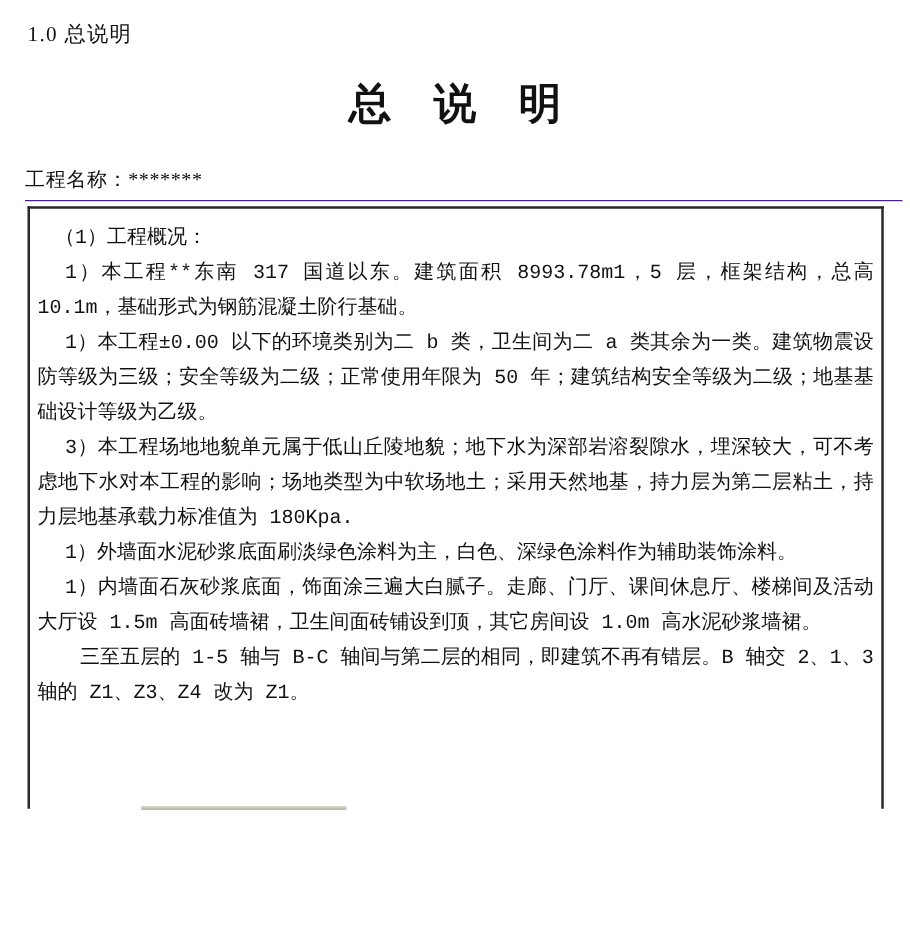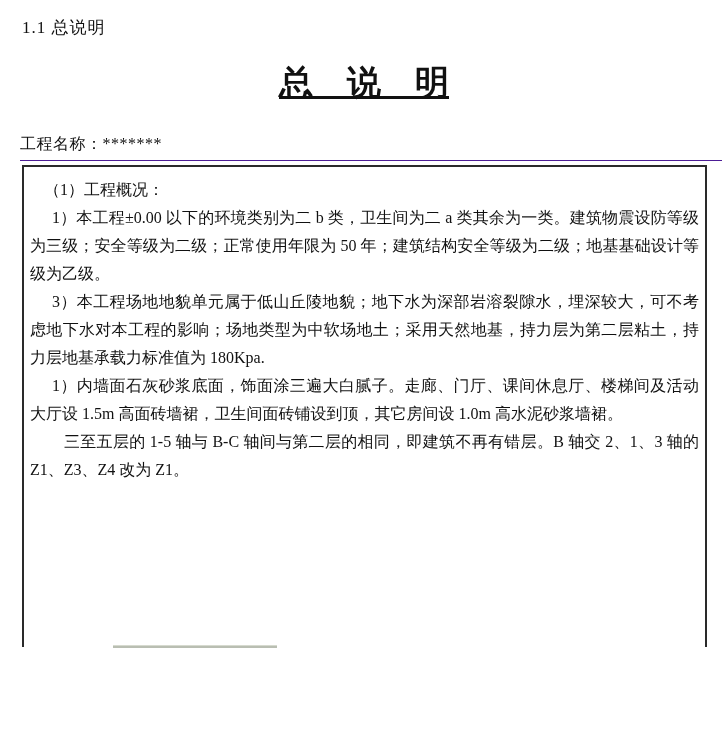--- a/index.html
+++ b/index.html
@@ -25,21 +25,20 @@
   }
   .doc-title {
     position: absolute;
     left: 0;
     top: 60px;
     width: 728px;
     text-align: center;
     font-size: 34px;
     font-weight: bold;
     white-space: pre;
-    text-decoration: underline;
   }
   .project-name-line {
     position: absolute;
     left: 20px;
     top: 134px;
     width: 702px;
     height: 26px;
     border-bottom: 1px solid #4c1d95;
     font-size: 16px;
     letter-spacing: 0.5px;
@@ -52,20 +51,21 @@
     width: 685px;
     height: 482px;
     box-sizing: border-box;
     border: 2px solid #2a2a2a;
     border-bottom: none;
     padding: 9px 6px 0 6px;
     font-size: 16px;
     line-height: 28px;
     text-align: justify;
     overflow: hidden;
+    font-family: Liberation Mono, monospace;
   }
   .notice-box p {
     margin: 0;
     padding: 0;
   }
   .ind-head { text-indent: 14px; }   
   .ind-num  { text-indent: 22px; }   
   .ind-deep { text-indent: 34px; }   
   .fragment-line {
     position: absolute;
@@ -73,27 +73,29 @@
     top: 645px;
     width: 164px;
     height: 2px;
     background: #b9beb2;
     border-top: 1px solid #d6dacf;
   }
 </style>
 </head>
 <body>
 
-<div class="section-heading">1.1 总说明</div>
+<div class="section-heading">1.0 总说明</div>
 
 <div class="doc-title">总　说　明</div>
 
 <div class="project-name-line">工程名称：*******</div>
 
 <div class="notice-box">
   <p class="ind-head">（1）工程概况：</p>
+  <p class="ind-num">1）本工程**东南 317 国道以东。建筑面积 8993.78m1，5 层，框架结构，总高 10.1m，基础形式为钢筋混凝土阶行基础。</p>
   <p class="ind-num">1）本工程±0.00 以下的环境类别为二 b 类，卫生间为二 a 类其余为一类。建筑物震设防等级为三级；安全等级为二级；正常使用年限为 50 年；建筑结构安全等级为二级；地基基础设计等级为乙级。</p>
   <p class="ind-num">3）本工程场地地貌单元属于低山丘陵地貌；地下水为深部岩溶裂隙水，埋深较大，可不考虑地下水对本工程的影响；场地类型为中软场地土；采用天然地基，持力层为第二层粘土，持力层地基承载力标准值为 180Kpa.</p>
+  <p class="ind-num">1）外墙面水泥砂浆底面刷淡绿色涂料为主，白色、深绿色涂料作为辅助装饰涂料。</p>
   <p class="ind-num">1）内墙面石灰砂浆底面，饰面涂三遍大白腻子。走廊、门厅、课间休息厅、楼梯间及活动大厅设 1.5m 高面砖墙裙，卫生间面砖铺设到顶，其它房间设 1.0m 高水泥砂浆墙裙。</p>
   <p class="ind-deep">三至五层的 1-5 轴与 B-C 轴间与第二层的相同，即建筑不再有错层。B 轴交 2、1、3 轴的 Z1、Z3、Z4 改为 Z1。</p>
 </div>
 
 <div class="fragment-line"></div>
 
 </body></html>

